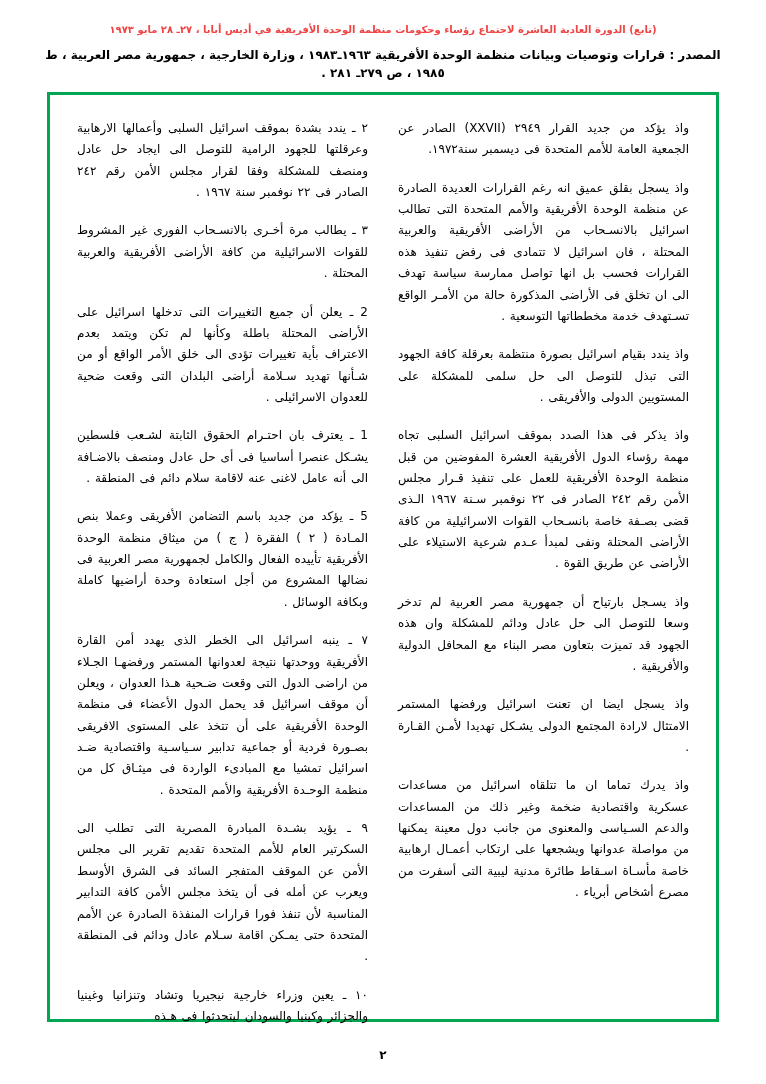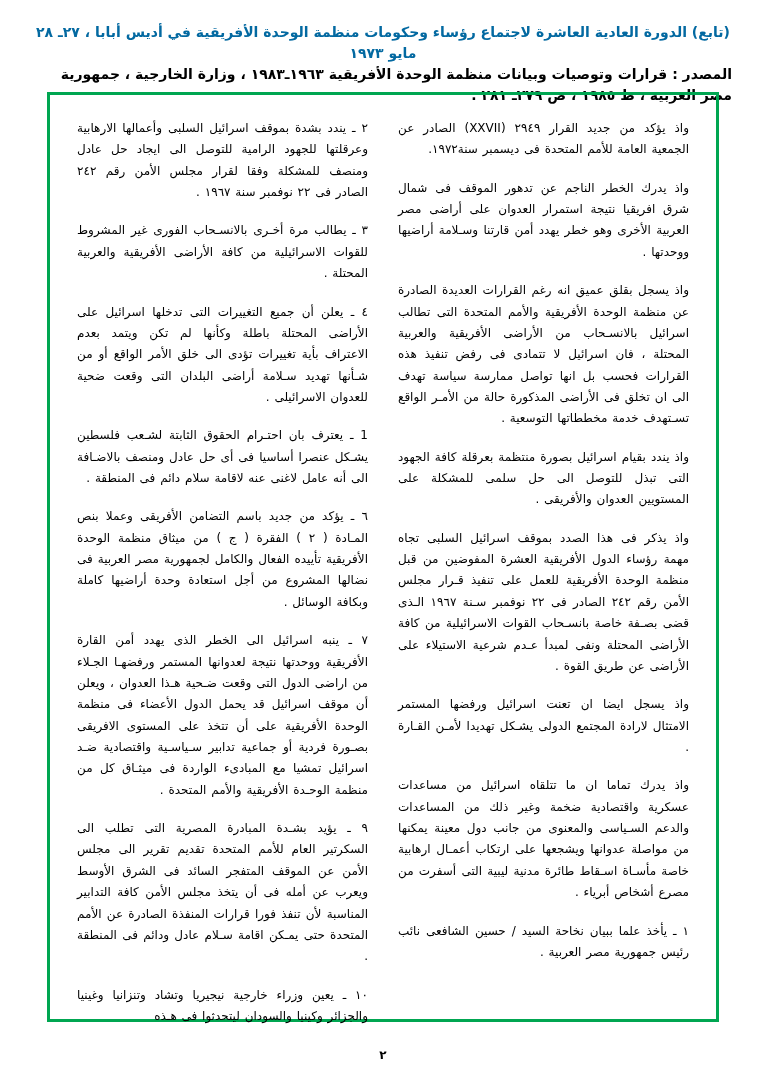--- a/index.html
+++ b/index.html
@@ -20,34 +20,34 @@
     height: 1084px;
     position: relative;
     box-sizing: border-box;
     padding: 0;
   }
   .doc-header {
     text-align: center;
     padding: 22px 34px 0 34px;
   }
   .doc-title {
-    font-size: 14px;
+    font-size: 10px;
     font-weight: bold;
     line-height: 1.5;
     letter-spacing: 0px;
-    color: #0369a1;
+    color: #ef4444;
     direction: rtl;
   }
   .doc-subtitle {
-    font-size: 14px;
+    margin-top: 9px;
+    font-size: 12px;
     font-weight: bold;
     line-height: 1.5;
     color: #000;
     direction: rtl;
-    text-align: right;
   }
   .frame {
     position: absolute;
     top: 92px;
     right: 47px;
     left: 47px;
     bottom: 62px;
     border: 3px solid #00a651;
     box-sizing: border-box;
   }
@@ -97,35 +97,34 @@
     <div class="doc-title">(تابع) الدورة العادية العاشرة لاجتماع رؤساء وحكومات منظمة الوحدة الأفريقية في أديس أبابا ، ٢٧ـ ٢٨ مايو ١٩٧٣</div>
     <div class="doc-subtitle">المصدر : قرارات وتوصيات وبيانات منظمة الوحدة الأفريقية ١٩٦٣ـ١٩٨٣ ، وزارة الخارجية ، جمهورية مصر العربية ، ط ١٩٨٥ ، ص ٢٧٩ـ ٢٨١ .</div>
   </div>
 
   <div class="frame"></div>
 
   <div class="columns">
 
     <div class="col">
       <div class="para">واذ يؤكد من جديد القرار ٢٩٤٩ (XXVII)  الصادر عن الجمعية العامة للأمم المتحدة فى ديسمبر سنة١٩٧٢.</div>
-      <div class="para">واذ يدرك الخطر الناجم عن تدهور الموقف فى شمال شرق افريقيا نتيجة استمرار العدوان على أراضى مصر العربية الأخرى وهو خطر يهدد أمن قارتنا وسـلامة أراضيها ووحدتها .</div>
       <div class="para">واذ يسجل بقلق عميق انه رغم القرارات العديدة الصادرة عن منظمة الوحدة الأفريقية والأمم المتحدة التى تطالب اسرائيل بالانسـحاب من الأراضى الأفريقية والعربية المحتلة ، فان اسرائيل لا تتمادى فى رفض تنفيذ هذه القرارات فحسب بل انها تواصل ممارسة سياسة تهدف الى ان تخلق فى الأراضى المذكورة حالة من الأمـر الواقع تسـتهدف خدمة مخططاتها التوسعية .</div>
-      <div class="para">واذ يندد بقيام اسرائيل بصورة منتظمة بعرقلة كافة الجهود التى تبذل للتوصل الى حل سلمى للمشكلة على المستويين العدوان والأفريقى .</div>
+      <div class="para">واذ يندد بقيام اسرائيل بصورة منتظمة بعرقلة كافة الجهود التى تبذل للتوصل الى حل سلمى للمشكلة على المستويين الدولى والأفريقى .</div>
       <div class="para">واذ يذكر فى هذا الصدد بموقف اسرائيل السلبى تجاه مهمة رؤساء الدول الأفريقية العشرة المفوضين من قبل منظمة الوحدة الأفريقية للعمل على تنفيذ قـرار مجلس الأمن رقم ٢٤٢ الصادر فى ٢٢ نوفمبر سـنة ١٩٦٧ الـذى قضى بصـفة خاصة بانسـحاب القوات الاسرائيلية من كافة الأراضى المحتلة ونفى لمبدأ عـدم شرعية الاستيلاء على الأراضى عن طريق القوة .</div>
+      <div class="para">واذ يسـجل بارتياح أن جمهورية مصر العربية لم تدخر وسعا للتوصل الى حل عادل ودائم للمشكلة وان هذه الجهود قد تميزت بتعاون مصر البناء مع المحافل الدولية والأفريقية .</div>
       <div class="para">واذ يسجل ايضا ان تعنت اسرائيل ورفضها المستمر الامتثال لارادة المجتمع الدولى يشـكل تهديدا لأمـن القـارة .</div>
       <div class="para">واذ يدرك تماما ان ما تتلقاه اسرائيل من مساعدات عسكرية واقتصادية ضخمة وغير ذلك من المساعدات والدعم السـياسى والمعنوى من جانب دول معينة يمكنها من مواصلة عدوانها ويشجعها على ارتكاب أعمـال ارهابية خاصة مأسـاة اسـقاط طائرة مدنية ليبية التى أسفرت من مصرع أشخاص أبرياء .</div>
-      <div class="para">١ ـ يأخذ علما ببيان نخاحة السيد / حسين الشافعى نائب رئيس جمهورية مصر العربية .</div>
     </div>
 
     <div class="col">
       <div class="para">٢ ـ يندد بشدة بموقف اسرائيل السلبى وأعمالها الارهابية وعرقلتها للجهود الرامية للتوصل الى ايجاد حل عادل ومنصف للمشكلة وفقا لقرار مجلس الأمن رقم ٢٤٢ الصادر فى ٢٢ نوفمبر سنة ١٩٦٧ .</div>
       <div class="para">٣ ـ يطالب مرة أخـرى بالانسـحاب الفورى غير المشروط للقوات الاسرائيلية من كافة الأراضى الأفريقية والعربية المحتلة .</div>
-      <div class="para">٤ ـ يعلن أن جميع التغييرات التى تدخلها اسرائيل على الأراضى المحتلة باطلة وكأنها لم تكن ويتمد بعدم الاعتراف بأية تغييرات تؤدى الى خلق الأمر الواقع أو من شـأنها تهديد سـلامة أراضى البلدان التى وقعت ضحية للعدوان الاسرائيلى .</div>
+      <div class="para">2 ـ يعلن أن جميع التغييرات التى تدخلها اسرائيل على الأراضى المحتلة باطلة وكأنها لم تكن ويتمد بعدم الاعتراف بأية تغييرات تؤدى الى خلق الأمر الواقع أو من شـأنها تهديد سـلامة أراضى البلدان التى وقعت ضحية للعدوان الاسرائيلى .</div>
       <div class="para">1 ـ يعترف بان احتـرام الحقوق الثابتة لشـعب فلسطين يشـكل عنصرا أساسيا فى أى حل عادل ومنصف بالاضـافة الى أنه عامل لاغنى عنه لاقامة سلام دائم فى المنطقة .</div>
-      <div class="para">٦ ـ يؤكد من جديد باسم التضامن الأفريقى وعملا بنص المـادة ( ٢ ) الفقرة ( ج ) من ميثاق منظمة الوحدة الأفريقية تأييده الفعال والكامل لجمهورية مصر العربية فى نضالها المشروع من أجل استعادة وحدة أراضيها كاملة وبكافة الوسائل .</div>
+      <div class="para">5 ـ يؤكد من جديد باسم التضامن الأفريقى وعملا بنص المـادة ( ٢ ) الفقرة ( ج ) من ميثاق منظمة الوحدة الأفريقية تأييده الفعال والكامل لجمهورية مصر العربية فى نضالها المشروع من أجل استعادة وحدة أراضيها كاملة وبكافة الوسائل .</div>
       <div class="para">٧ ـ ينبه اسرائيل الى الخطر الذى يهدد أمن القارة الأفريقية ووحدتها نتيجة لعدوانها المستمر ورفضهـا الجـلاء من اراضى الدول التى وقعت ضـحية هـذا العدوان ، ويعلن أن موقف اسرائيل قد يحمل الدول الأعضاء فى منظمة الوحدة الأفريقية على أن تتخذ على المستوى الافريقى بصـورة فردية أو جماعية تدابير سـياسـية واقتصادية ضـد اسرائيل تمشيا مع المبادىء الواردة فى ميثـاق كل من منظمة الوحـدة الأفريقية والأمم المتحدة .</div>
       <div class="para">٩ ـ يؤيد بشـدة المبادرة المصرية التى تطلب الى السكرتير العام للأمم المتحدة تقديم تقرير الى مجلس الأمن عن الموقف المتفجر السائد فى الشرق الأوسط ويعرب عن أمله فى أن يتخذ مجلس الأمن كافة التدابير المناسبة لأن تنفذ فورا قرارات المنفذة الصادرة عن الأمم المتحدة حتى يمـكن اقامة سـلام عادل ودائم فى المنطقة .</div>
       <div class="para">١٠ ـ يعين وزراء خارجية نيجيريا وتشاد وتنزانيا وغينيا والجزائر وكينيا والسودان ليتحدثوا فى هـذه</div>
     </div>
 
   </div>
 
   <div class="page-number">٢</div>
 
 </div>

